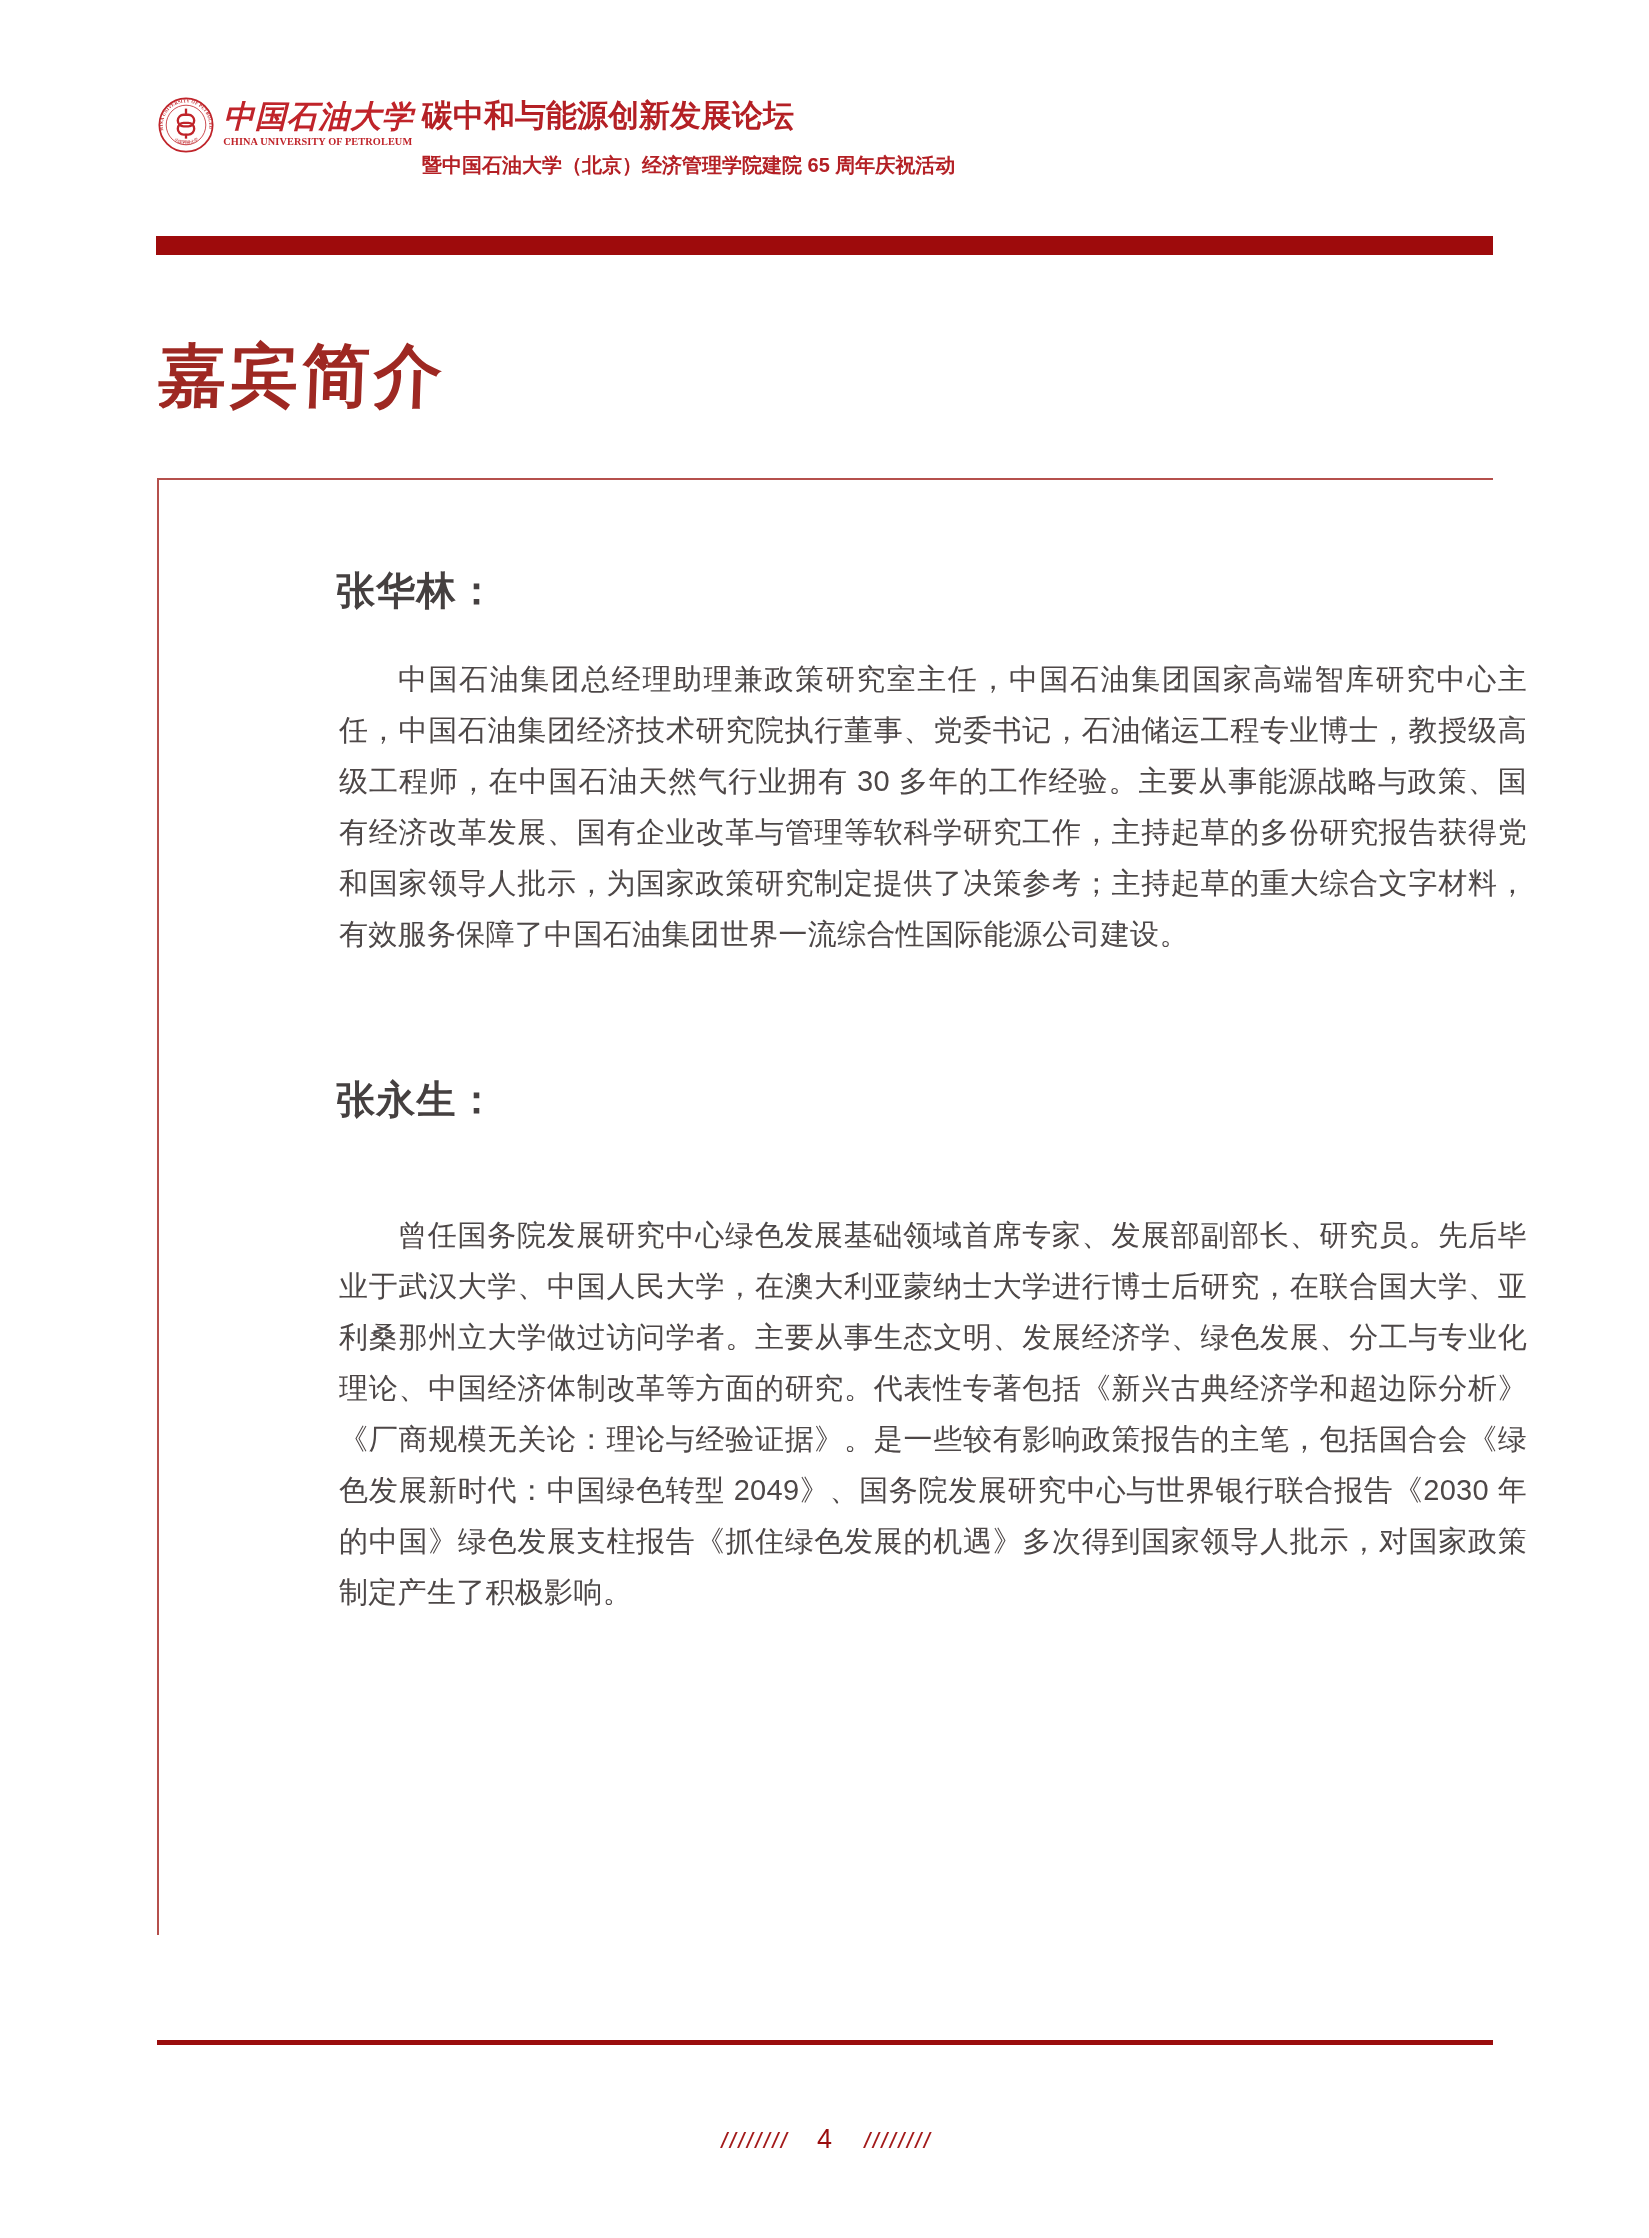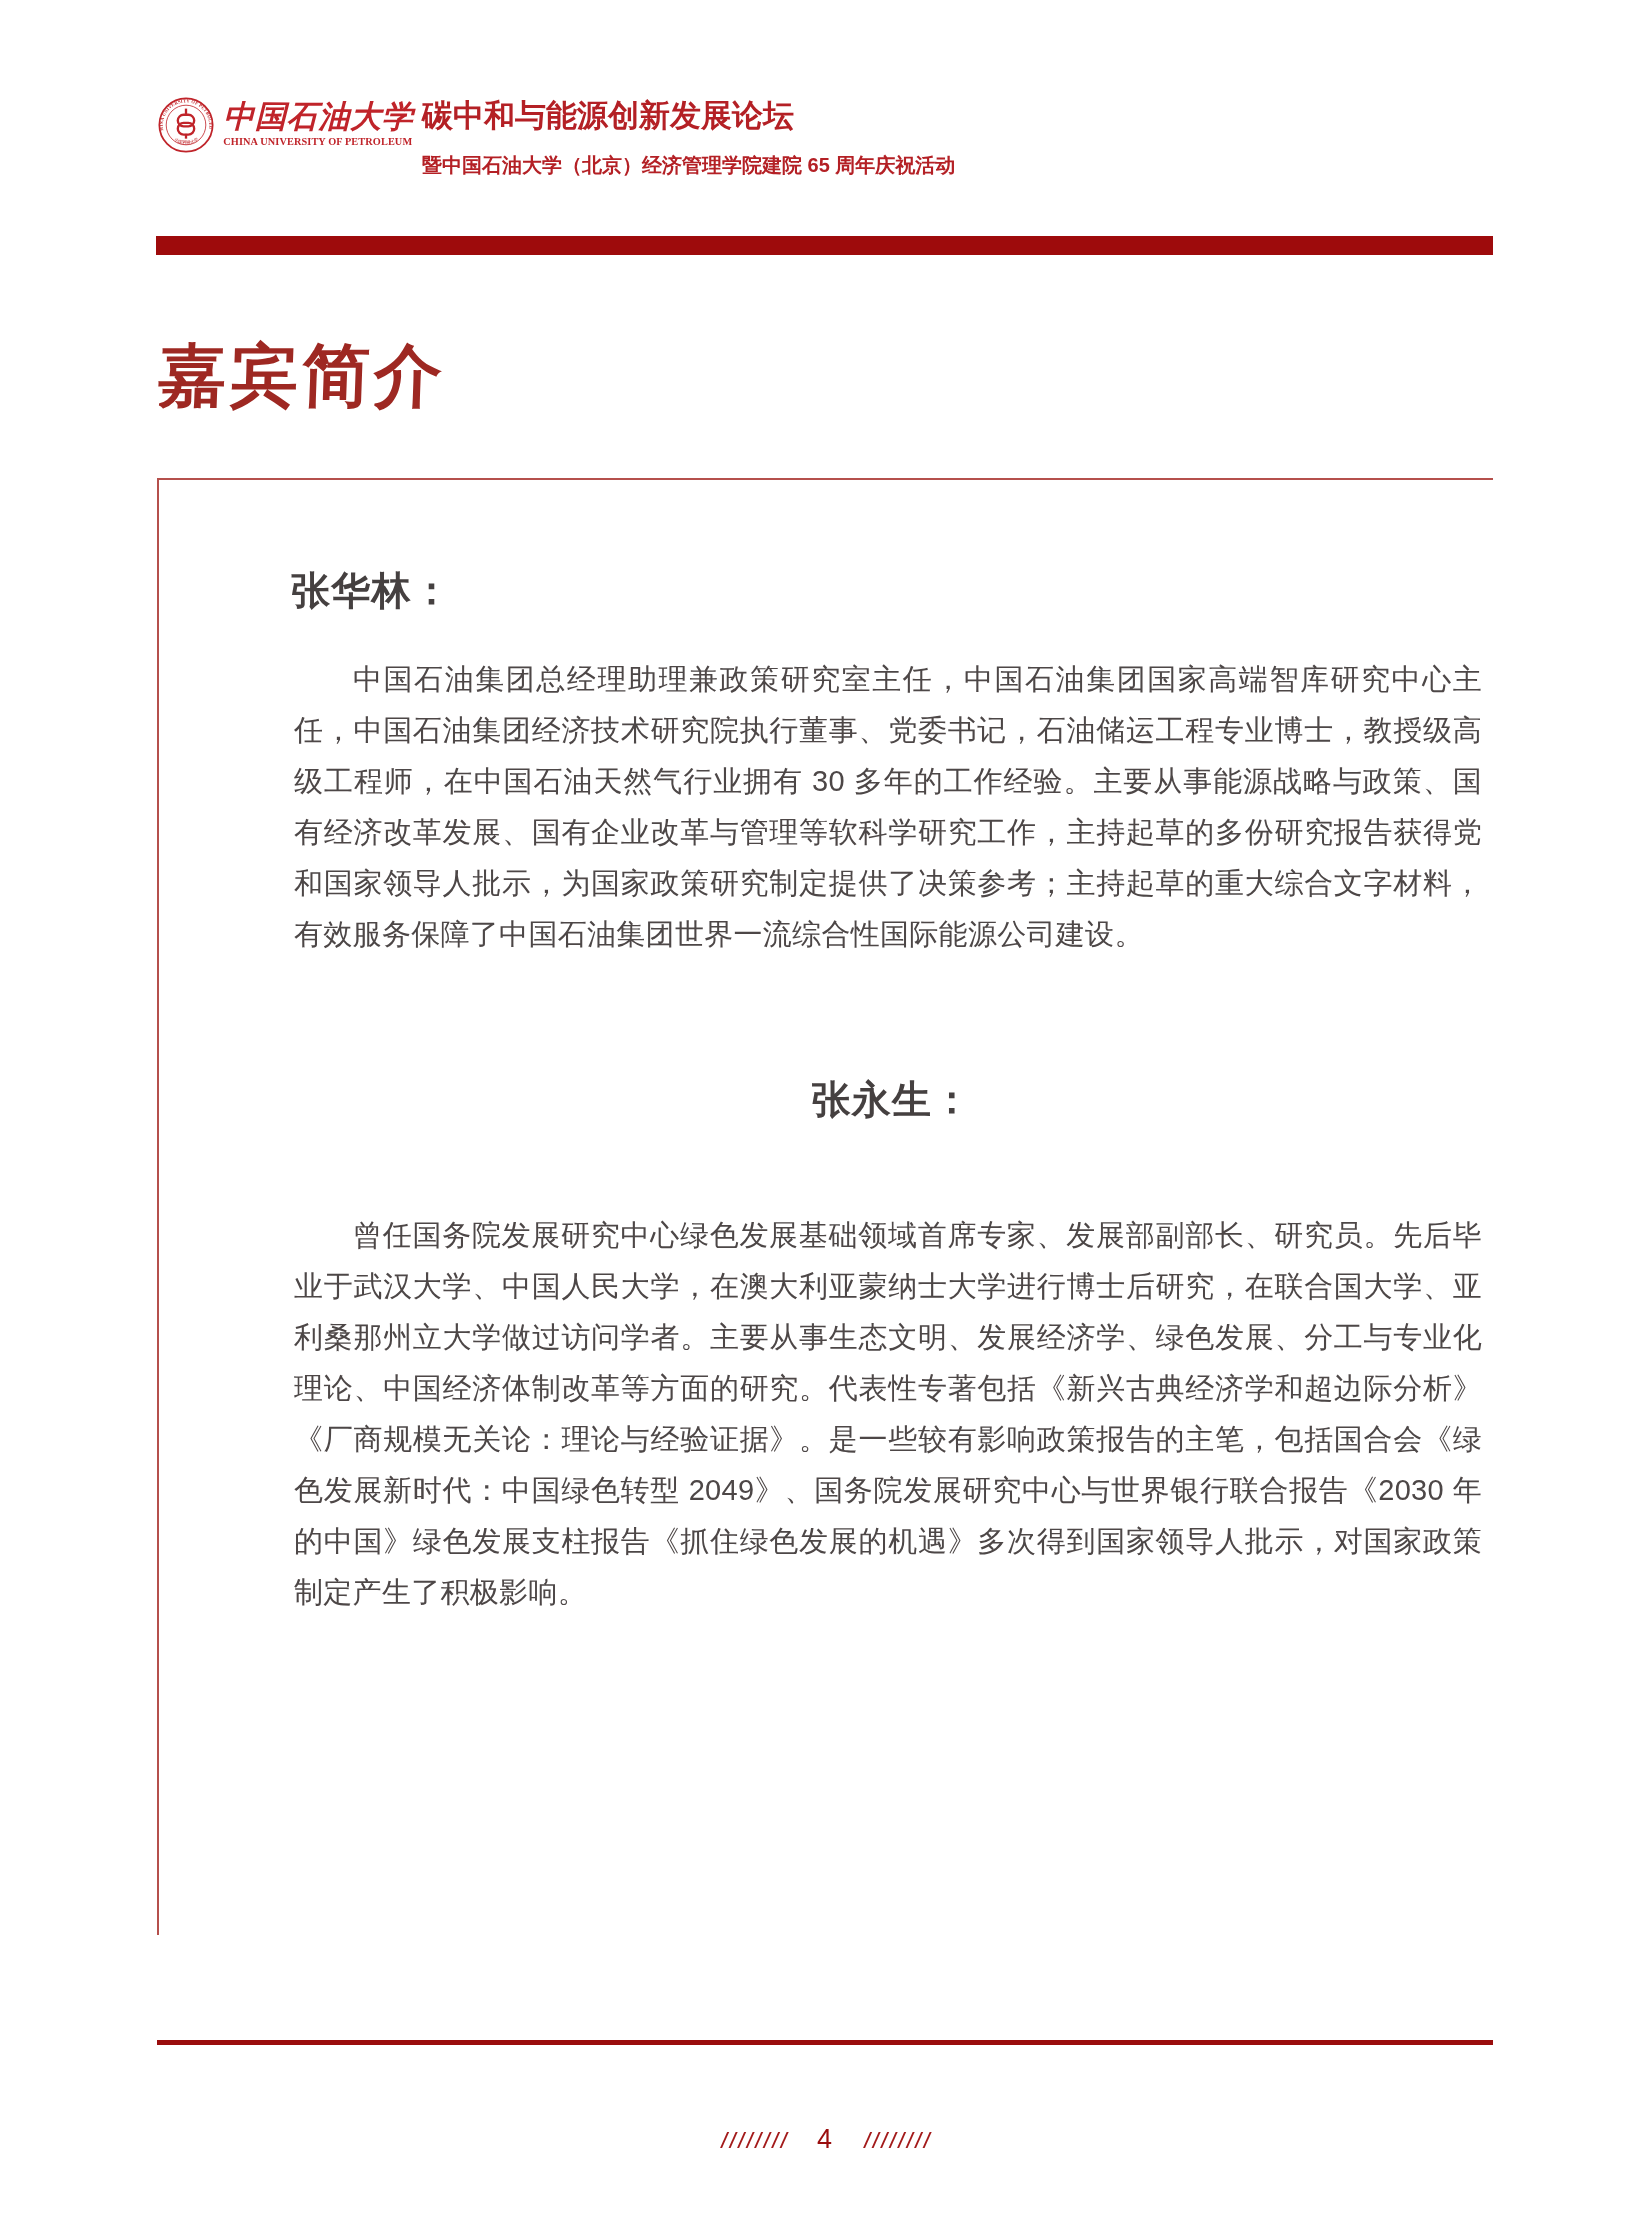--- a/index.html
+++ b/index.html
@@ -74,28 +74,29 @@
     white-space:nowrap;
   }
 
   
   .content-frame{
     position:absolute;left:157px;top:478px;
     width:1336px;height:1457px;
     border-top:2px solid var(--frame-red);
     border-left:2px solid var(--frame-red);
     box-sizing:border-box;
+    padding-left:45px;
   }
   .guest-name{
     margin:90px 0 0 132px;
     font-size:39px;line-height:42px;font-weight:700;
     color:var(--heading-dark);
     letter-spacing:1.3px;
   }
-  .guest-name.second{margin-top:119px;text-align:center;}
+  .guest-name.second{margin-top:119px;}
   .guest-bio{
     margin:42px 0 0 135px;
     width:1188px;
     font-size:29px;line-height:51px;
     color:var(--text-dark);
     text-align:justify;
     text-indent:59px;
     letter-spacing:0.3px;
   }
   .guest-bio.tight{margin-top:34px;}

